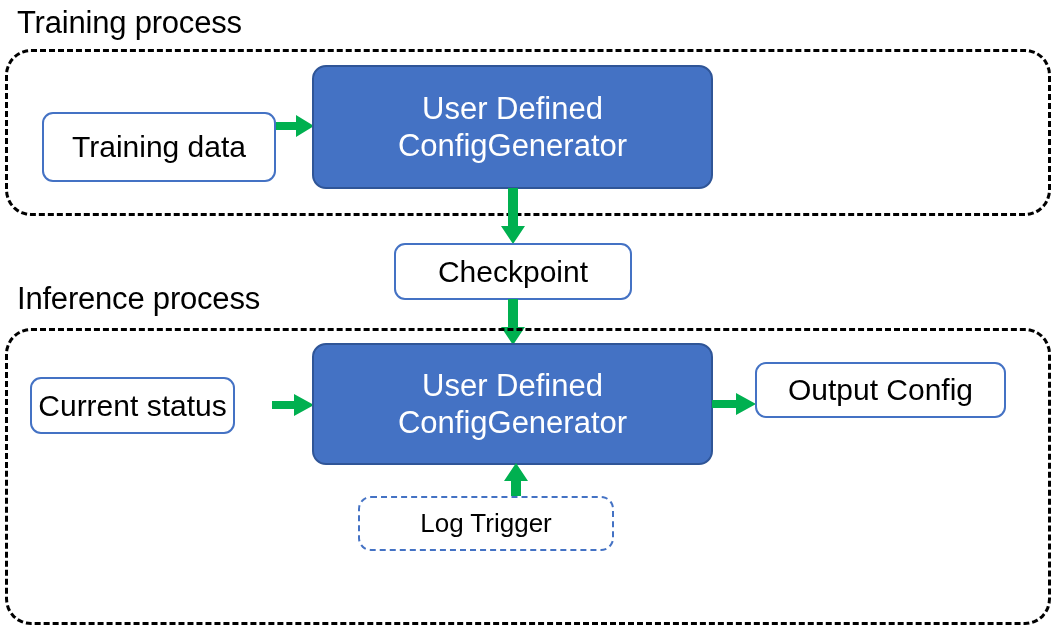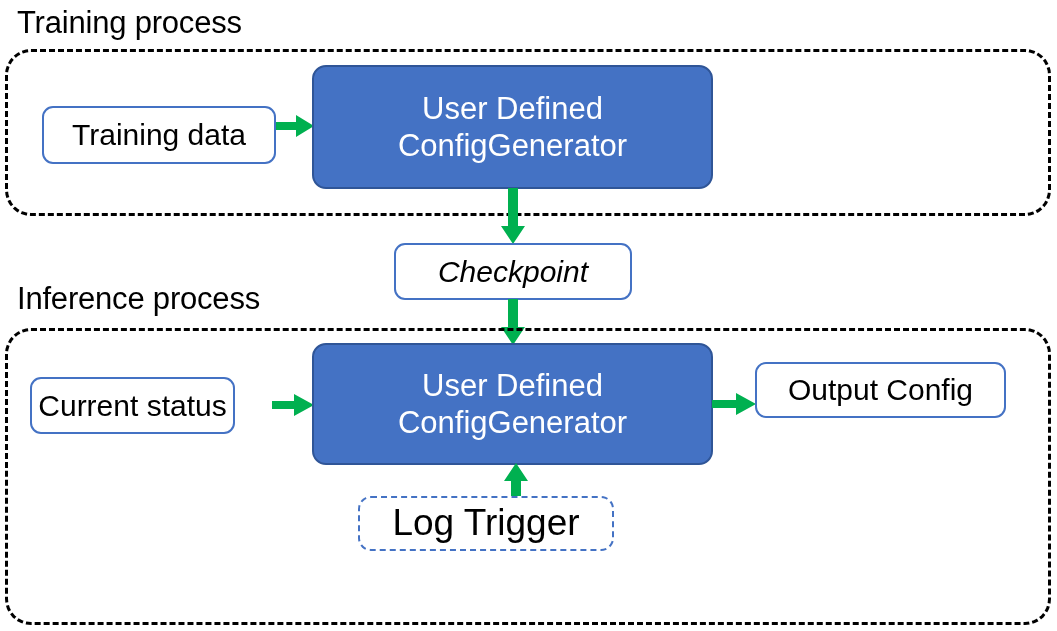--- a/index.html
+++ b/index.html
@@ -54,41 +54,41 @@
     border-radius: 14px;
     color: #ffffff;
     font-size: 31px;
     line-height: 1.2;
   }
   .node-dashed {
     background: #ffffff;
     border: 2.5px dashed #4472C4;
     border-radius: 13px;
     color: #000000;
-    font-size: 37px;
+    font-size: 26px;
     line-height: 1.1;
   }
   .arrow {
     position: absolute;
   }
   .arrow svg {
     display: block;
     overflow: visible;
   }
 </style>
 </head>
 <body>
 
 <div id="canvas">
 
   <div class="section-label" style="left:17px; top:7px;">Training process</div>
 
   <div class="group-box" style="left:5px; top:49px; width:1046px; height:167px;"></div>
 
-  <div class="node node-white" style="left:42px; top:106px; width:234px; height:58px;">
+  <div class="node node-white" style="left:42px; top:112px; width:234px; height:70px;">
     <span>Training data</span>
   </div>
 
   <div class="arrow" style="left:276px; top:113px;">
     <svg width="40" height="26" viewBox="0 0 40 26">
       <path d="M0,9 L20,9 L20,2 L38,13 L20,24 L20,17 L0,17 Z" fill="#00B050"></path>
     </svg>
   </div>
 
   <div class="node node-blue" style="left:312px; top:65px; width:401px; height:124px;">
@@ -97,21 +97,21 @@
       <span style="display:block;">ConfigGenerator</span>
     </span>
   </div>
 
   <div class="arrow" style="left:499px; top:188px;">
     <svg width="28" height="58" viewBox="0 0 28 58">
       <path d="M9,0 L19,0 L19,38 L26,38 L14,56 L2,38 L9,38 Z" fill="#00B050"></path>
     </svg>
   </div>
 
-  <div class="node node-white" style="left:394px; top:243px; width:238px; height:57px;font-style:italic;">
+  <div class="node node-white" style="left:394px; top:243px; width:238px; height:57px;">
     <span>Checkpoint</span>
   </div>
 
   <div class="arrow" style="left:499px; top:299px;">
     <svg width="28" height="47" viewBox="0 0 28 47">
       <path d="M9,0 L19,0 L19,28 L26,28 L14,46 L2,28 L9,28 Z" fill="#00B050"></path>
     </svg>
   </div>
 
   <div class="section-label" style="left:17px; top:283px;">Inference process</div>

